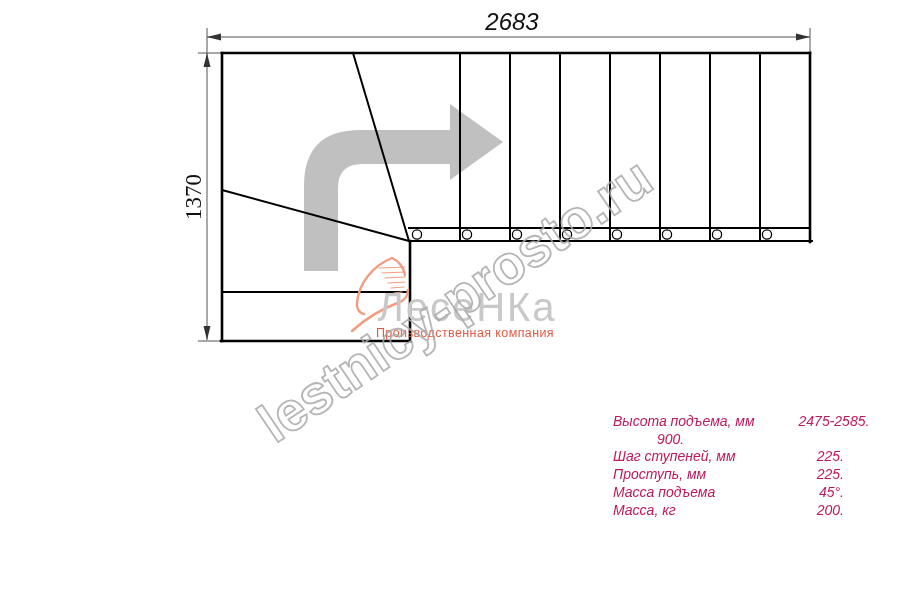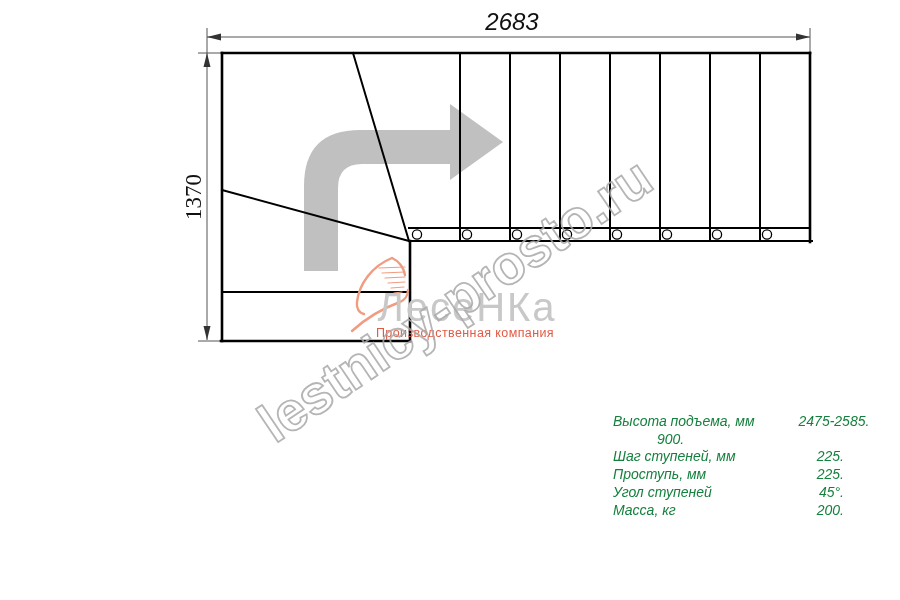--- a/index.html
+++ b/index.html
@@ -11,21 +11,21 @@
     font-family:"Liberation Sans", sans-serif;
   }
   .drawing-svg{position:absolute;left:0;top:0;}
   .specs{
     position:absolute;
     left:613px;top:413px;width:231px;
     font-family:"Liberation Sans", sans-serif;
     font-style:italic;
     font-size:14px;
     line-height:17.7px;
-    color:#15803d;
+    color:#be185d;
   }
   .spec-row{display:flex;justify-content:space-between;white-space:nowrap;}
   .spec-row .value{text-align:right;margin-left:44px;}
 </style>
 </head>
 <body>
 
 <div class="canvas">
 
   <svg class="drawing-svg" width="900" height="600" viewBox="0 0 900 600">
@@ -119,21 +119,21 @@
     </div>
     <div class="spec-row">
       <span class="label">Шаг ступеней, мм</span>
       <span class="value">225.</span>
     </div>
     <div class="spec-row">
       <span class="label">Проступь, мм</span>
       <span class="value">225.</span>
     </div>
     <div class="spec-row">
-      <span class="label">Угол ступеней</span>
+      <span class="label">Масса подъема</span>
       <span class="value">45°.</span>
     </div>
     <div class="spec-row">
       <span class="label">Масса, кг</span>
       <span class="value">200.</span>
     </div>
   </div>
 
 </div>
 

